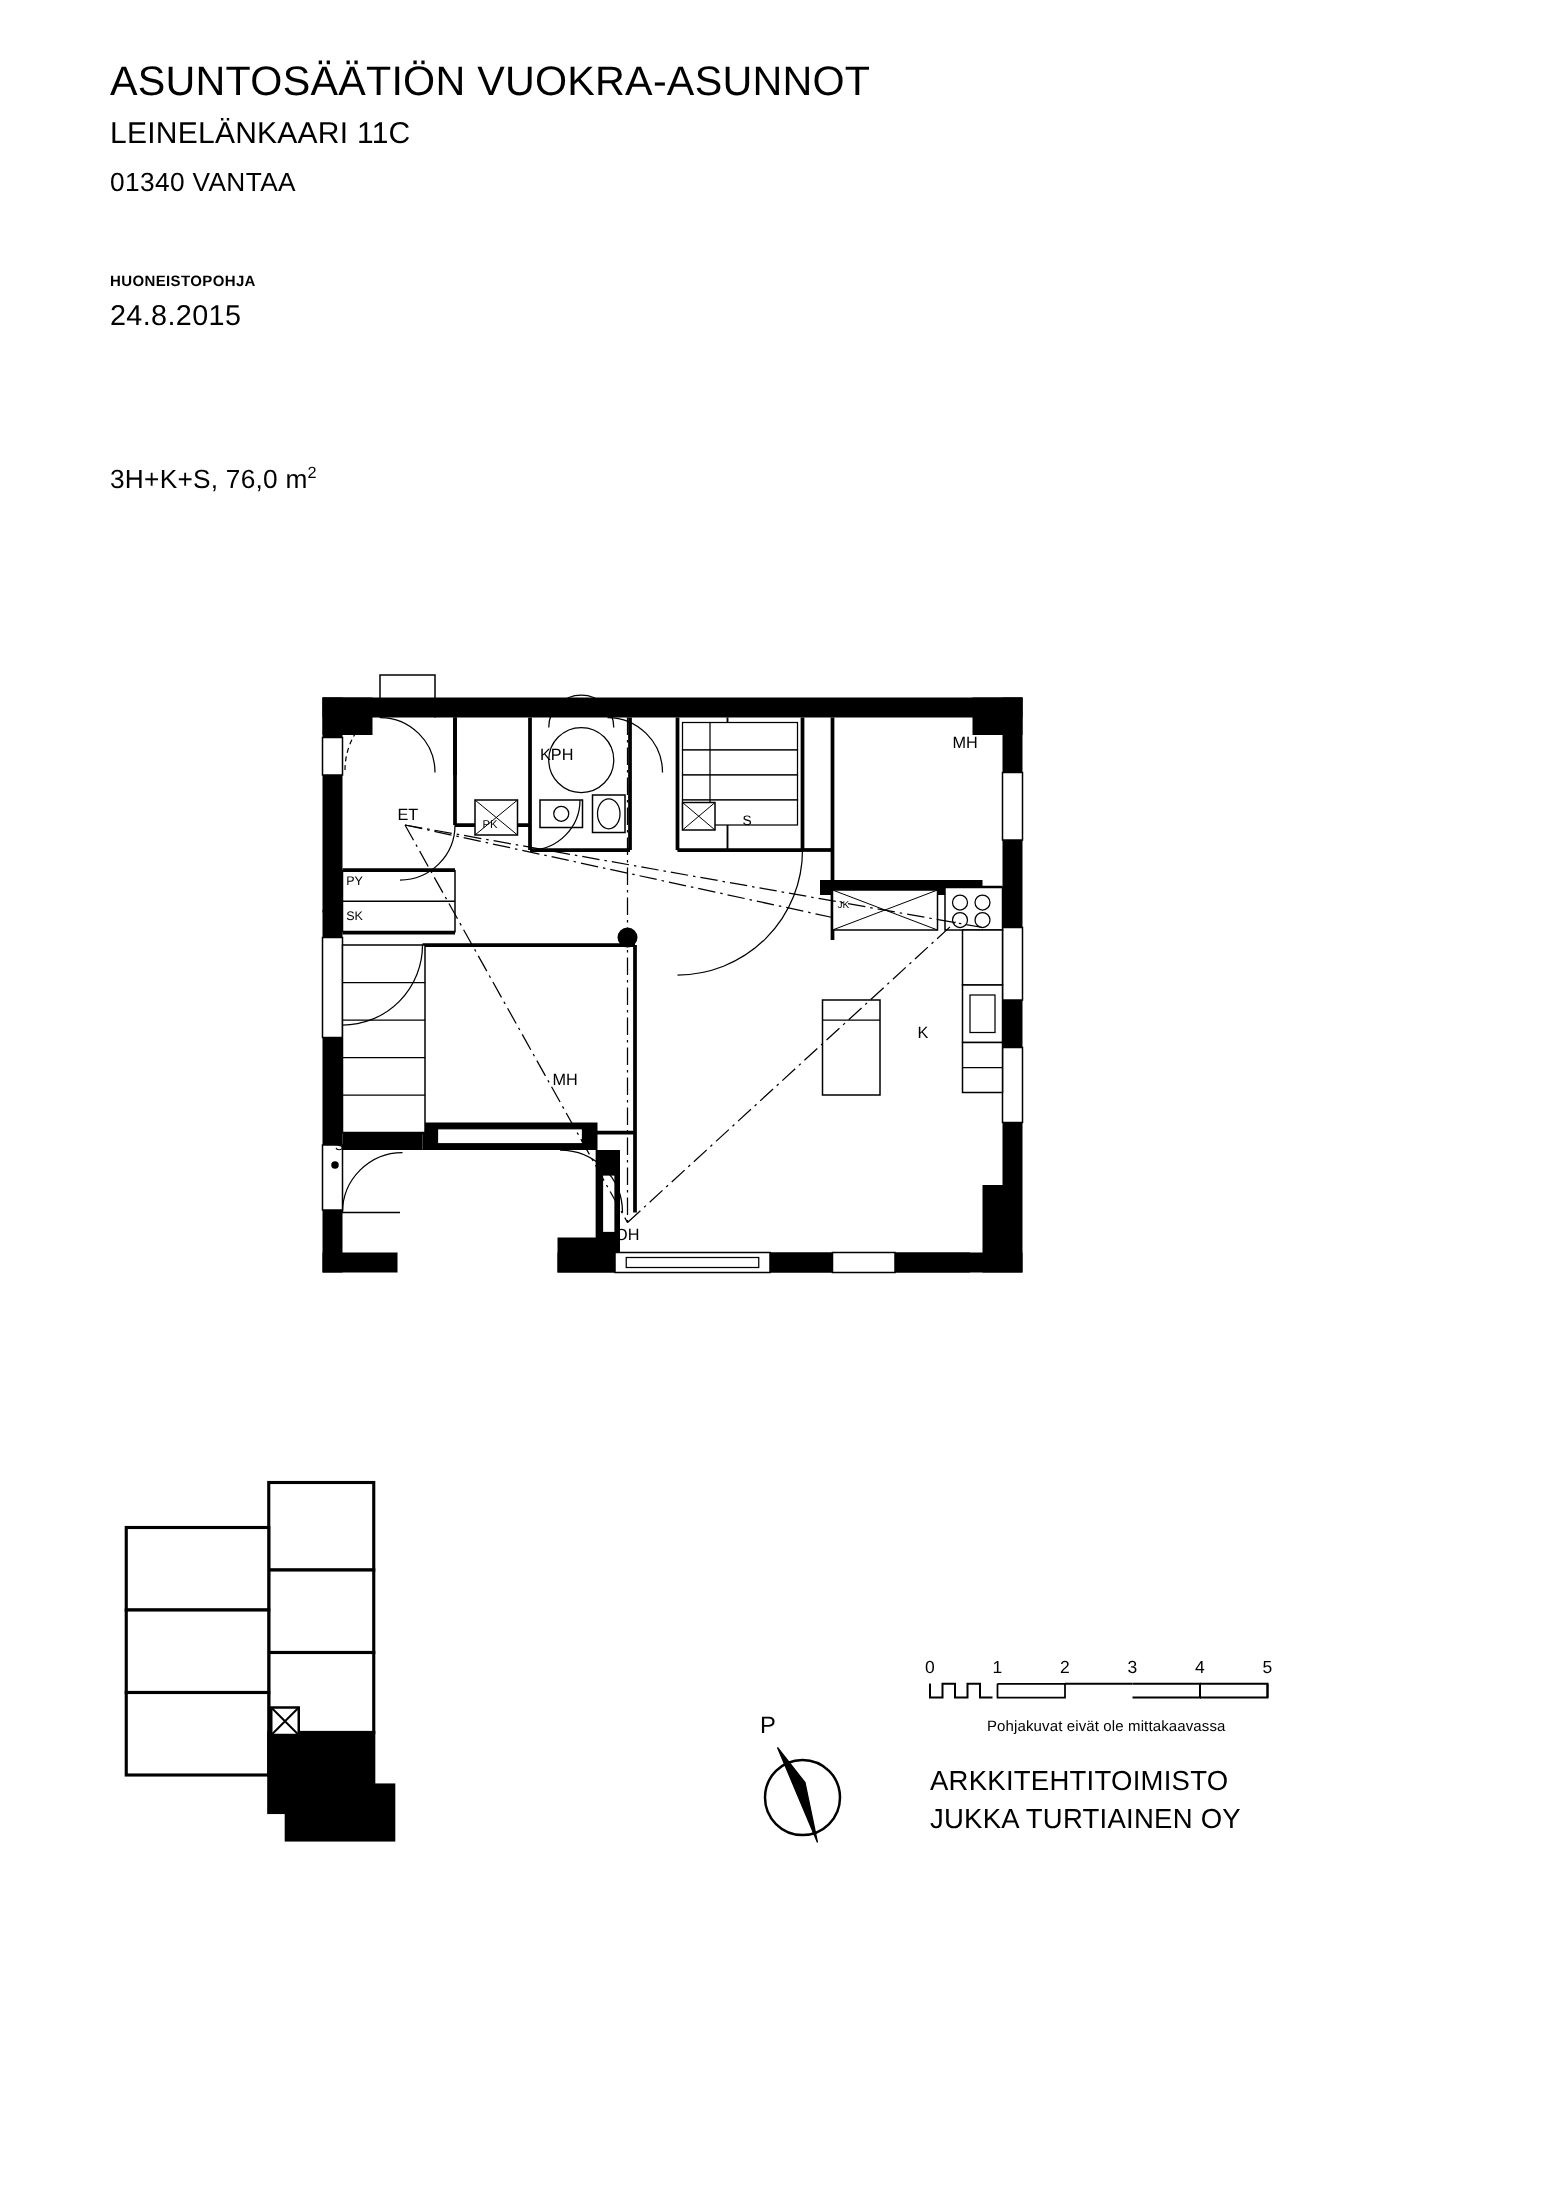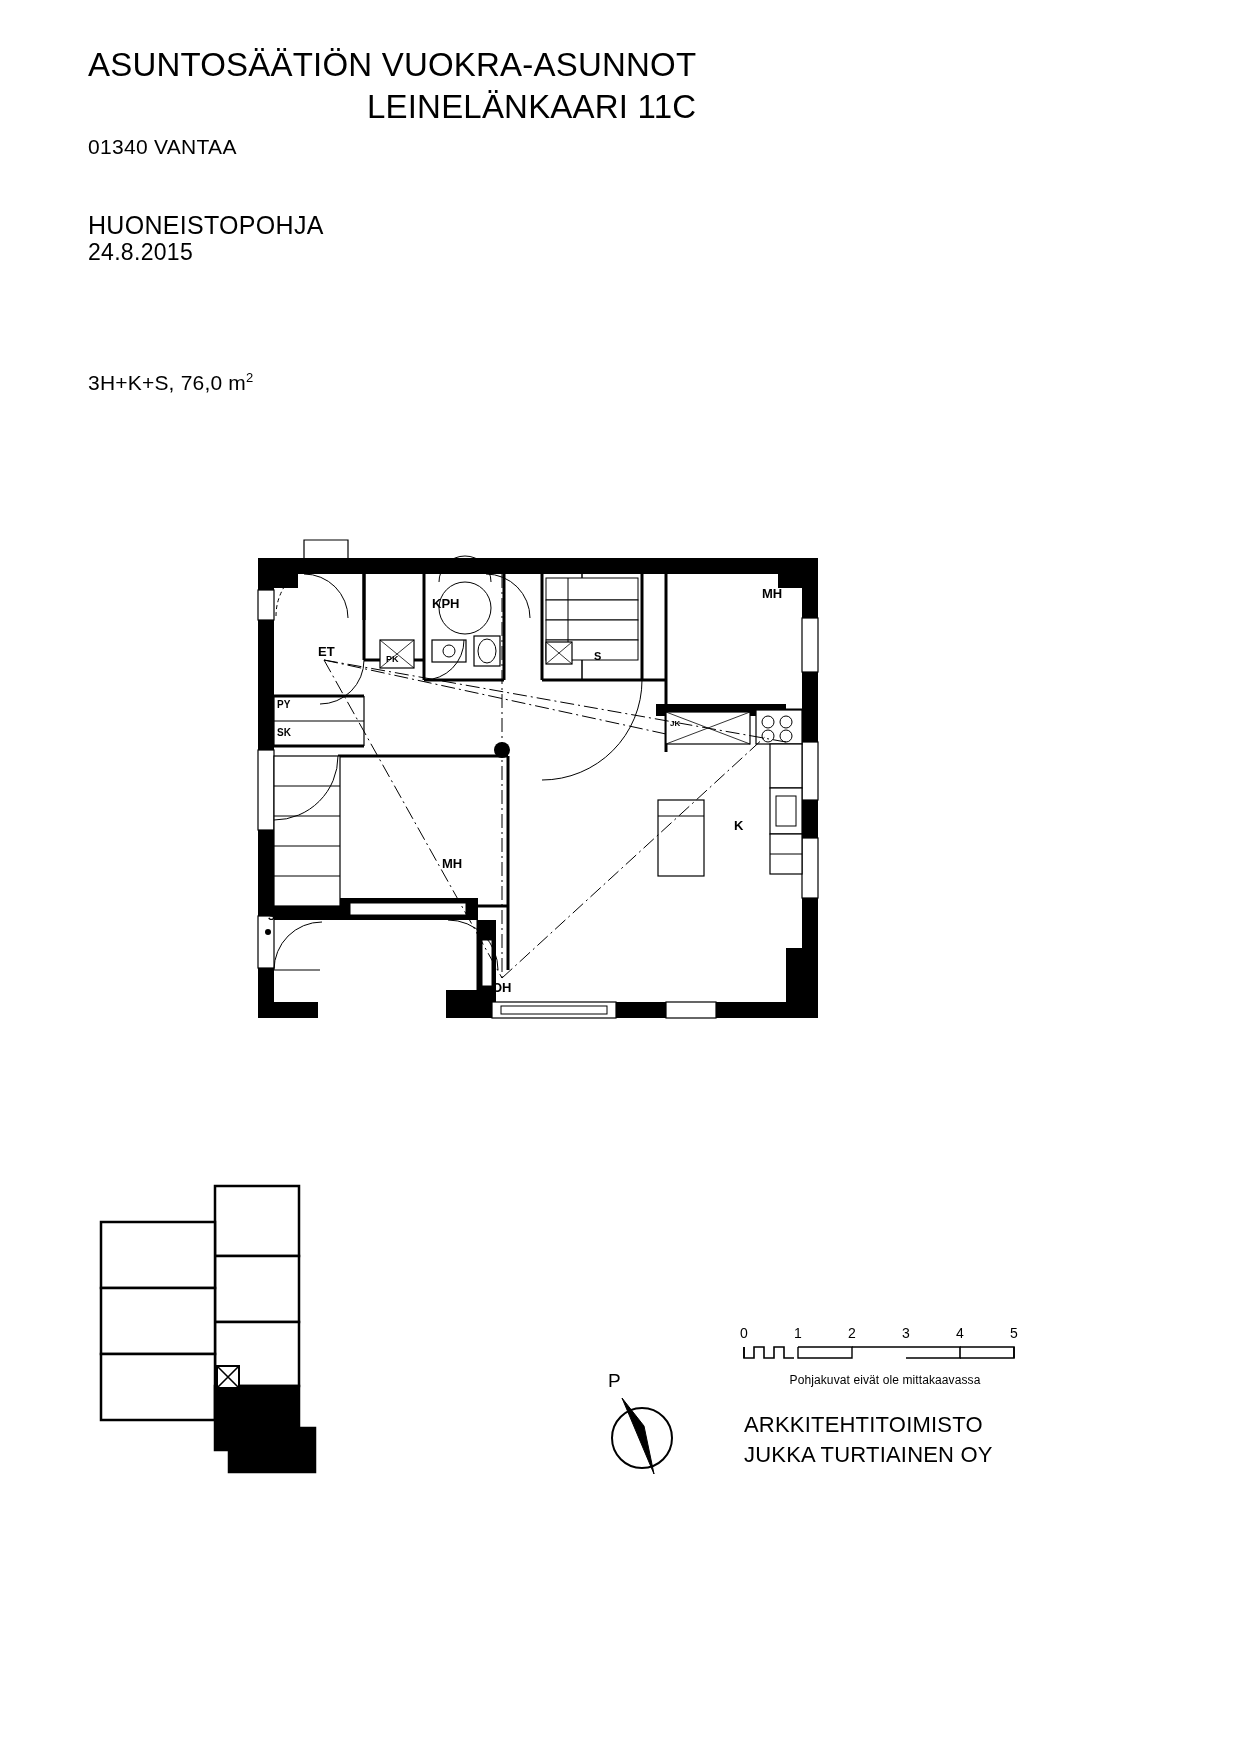--- a/index.html
+++ b/index.html
@@ -6,33 +6,33 @@
   body{
     width:1241px;height:1754px;background:#ffffff;
     font-family:"Liberation Sans", sans-serif;color:#000;
     position:relative;overflow:hidden;
   }
   .page{position:absolute;left:0;top:0;width:1241px;height:1754px;border-radius:22px;}
 
   
   .hdr{position:absolute;left:88px;top:44px;}
   .hdr .l1{font-size:33px;letter-spacing:0.2px;line-height:42px;}
-  .hdr .l2{font-size:33px;letter-spacing:0.2px;line-height:42px;text-align:right;}
+  .hdr .l2{font-size:24px;letter-spacing:0.2px;line-height:42px;}
   .hdr .l3{font-size:21px;line-height:30px;margin-top:4px;letter-spacing:0.3px;}
 
   .sub{position:absolute;left:88px;top:212px;}
-  .sub .s1{font-size:25px;line-height:27px;letter-spacing:0.3px;}
+  .sub .s1{font-size:12px;line-height:27px;letter-spacing:0.3px;font-weight:bold;}
   .sub .s2{font-size:23px;line-height:27px;letter-spacing:0.3px;}
   .sub .ghost{font-size:8px;color:#e8e8e8;line-height:12px;}
 
   .area{position:absolute;left:88px;top:370px;font-size:21px;letter-spacing:0.2px;}
   .area sup{font-size:13px;vertical-align:super;}
 
   
-  .plan{position:absolute;left:246px;top:500px;width:600px;height:560px;font-weight:bold;}
+  .plan{position:absolute;left:246px;top:500px;width:600px;height:560px;}
   .plan svg{display:block;}
 
   
   .site{position:absolute;left:95px;top:1180px;width:230px;height:300px;}
 
   
   .scalebox{position:absolute;left:740px;top:1325px;width:290px;}
   .scalebox .nums{position:relative;height:18px;}
   .scalebox .nums span{position:absolute;font-size:14px;top:0;}
   .scalebox .note{font-size:12px;margin-top:6px;letter-spacing:0.1px;text-align:center;}

